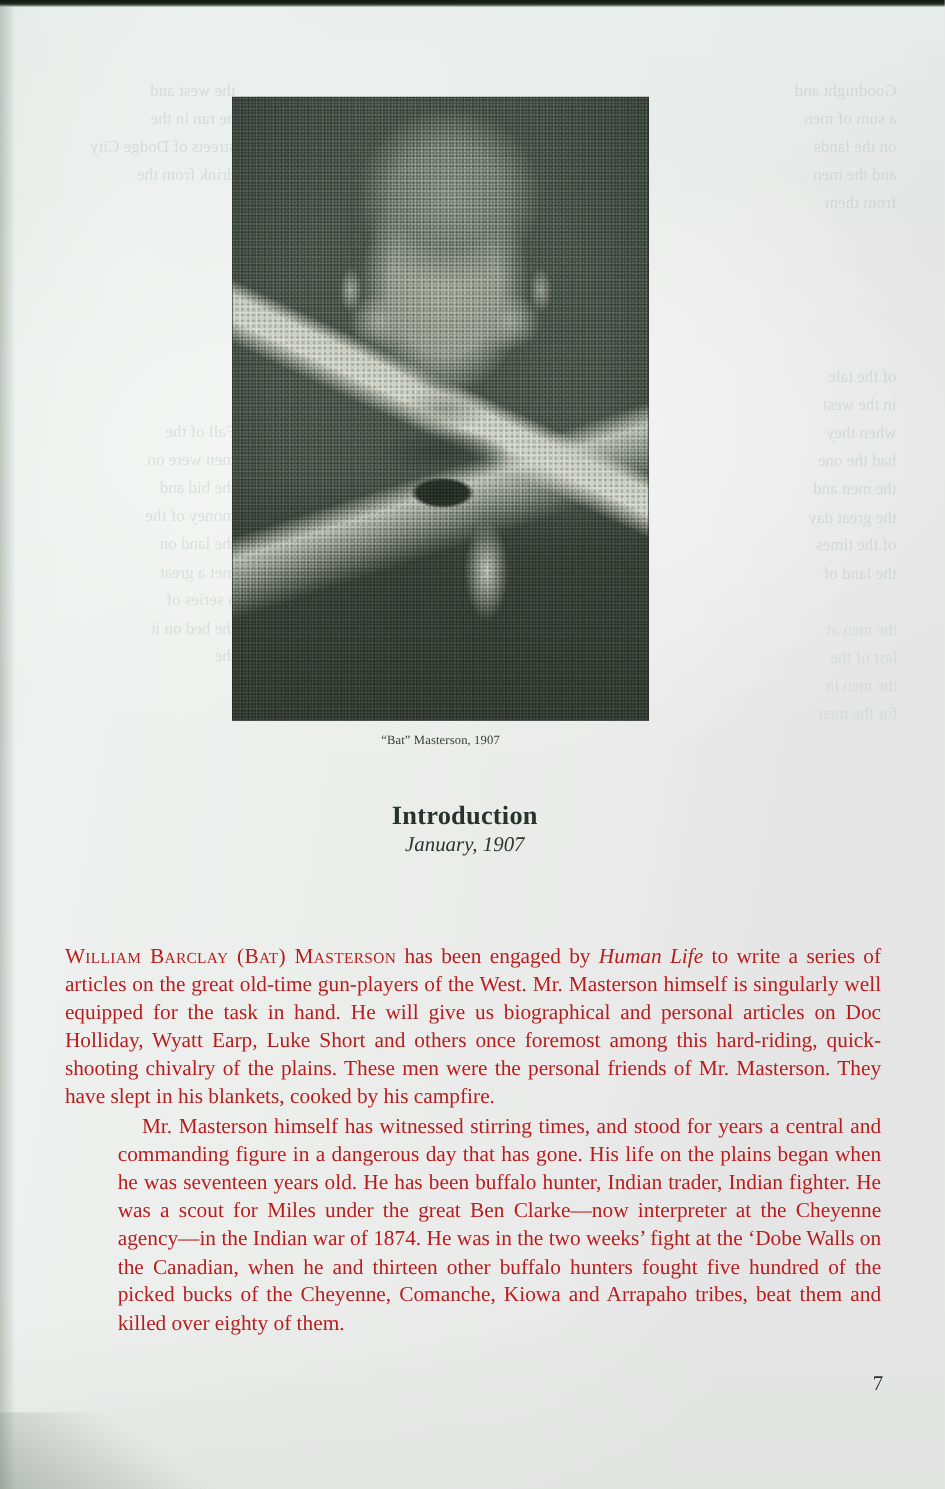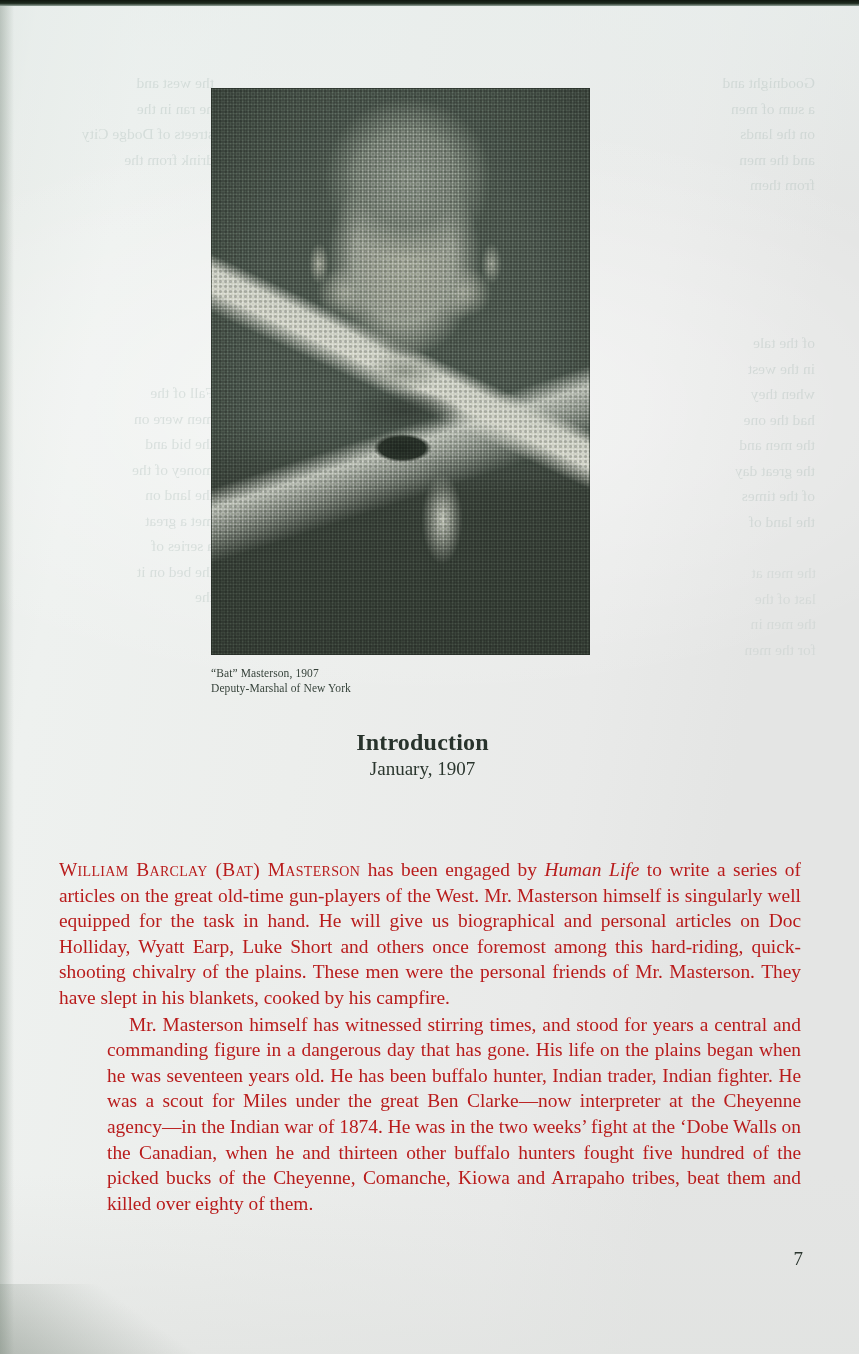--- a/index.html
+++ b/index.html
@@ -166,21 +166,21 @@
     box-shadow: inset 0 0 0 1px rgba(35,42,35,0.55);
     pointer-events: none;
   }
 
   
   .caption {
     position: absolute;
     left: 211px;
     top: 666px;
     width: 379px;
-    text-align: left;
+    text-align: center;
     font-size: 11.5px;
     line-height: 14.5px;
     color: #36423a;
     letter-spacing: 0.1px;
   }
 
   
   .title-block {
     position: absolute;
     left: 0;
@@ -198,20 +198,21 @@
   .title-sub {
     font-size: 24px;
     line-height: 31px;
     color: #2b362e;
     margin-top: 2px;
   }
   .title-sub .ital { font-style: italic; }
   .title-sub .roman { font-style: normal; }
   .title-date {
     font-size: 19px;
+    font-style: italic;
     line-height: 24px;
     color: #2b362e;
   }
 
   
   .body-col {
     position: absolute;
     left: 59px;
     top: 857px;
     width: 742px;
@@ -282,21 +283,20 @@
 
   <div class="photo-wrap">
     <div class="photo"></div>
     <div class="photo-grain"></div>
     <div class="photo-grain2"></div>
     <div class="photo-edge"></div>
   </div>
 
   <div class="caption">
     <div>“Bat” Masterson, 1907</div>
-    <div>Deputy-Marshal of New York</div>
   </div>
 
   <div class="title-block">
     <div class="title-main">Introduction</div>
     <div class="title-date">January, 1907</div>
   </div>
 
   <div class="body-col">
     <p class="para"><span class="smallcaps">William Barclay (Bat) Masterson</span><span> has been engaged by </span><span class="ital">Human Life</span><span> to write a series of articles on the great old-time gun-players of the West. Mr. Masterson himself is singularly well equipped for the task in hand. He will give us biographical and personal articles on Doc Holliday, Wyatt Earp, Luke Short and others once foremost among this hard-riding, quick-shooting chivalry of the plains. These men were the personal friends of Mr. Masterson. They have slept in his blankets, cooked by his campfire.</span></p>
     <p class="para">Mr. Masterson himself has witnessed stirring times, and stood for years a central and commanding figure in a dangerous day that has gone. His life on the plains began when he was seventeen years old. He has been buffalo hunter, Indian trader, Indian fighter. He was a scout for Miles under the great Ben Clarke—now interpreter at the Cheyenne agency—in the Indian war of 1874. He was in the two weeks’ fight at the ‘Dobe Walls on the Canadian, when he and thirteen other buffalo hunters fought five hundred of the picked bucks of the Cheyenne, Comanche, Kiowa and Arrapaho tribes, beat them and killed over eighty of them.</p>

